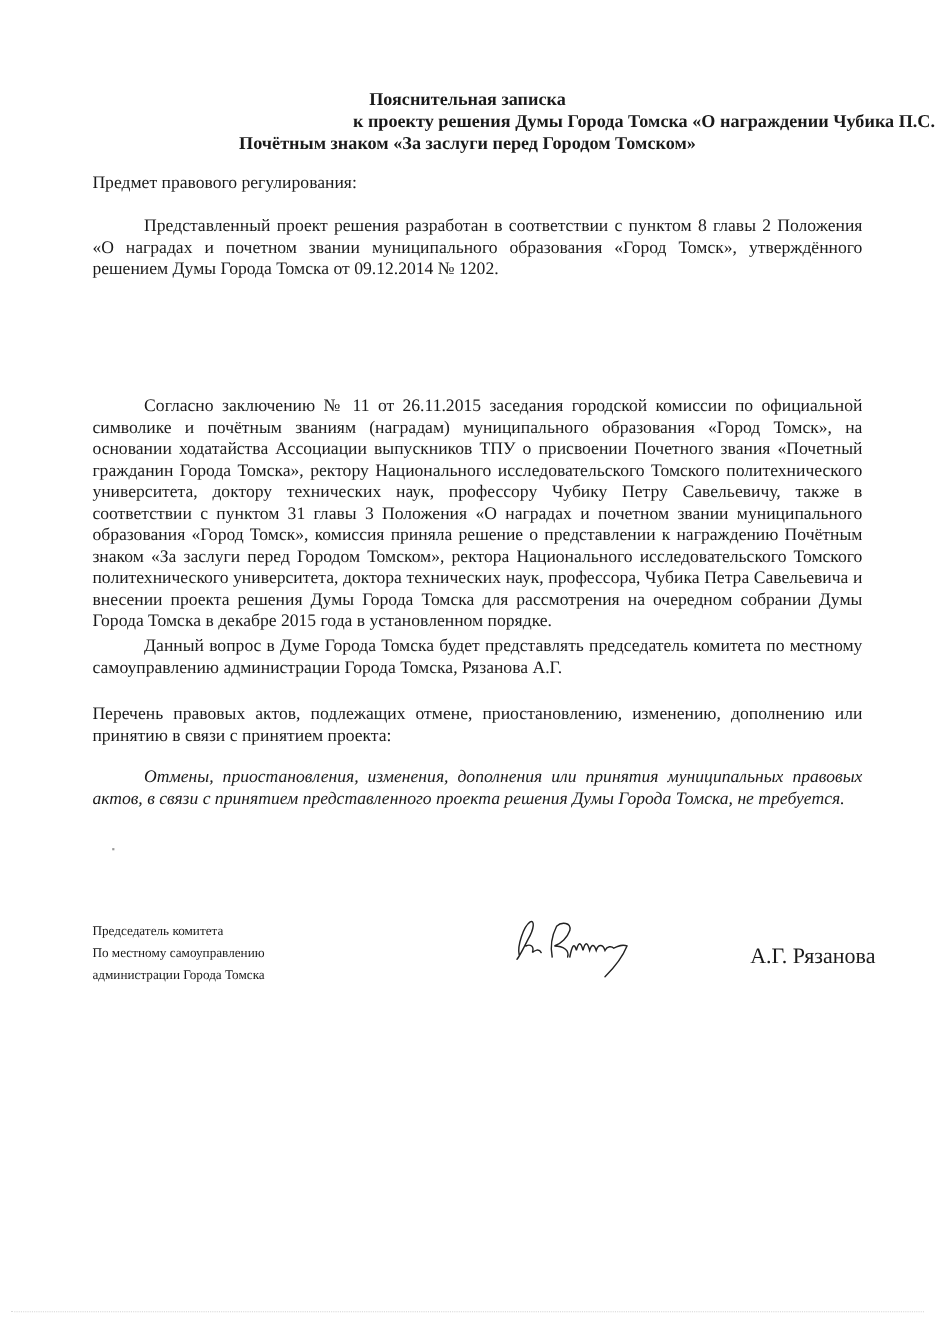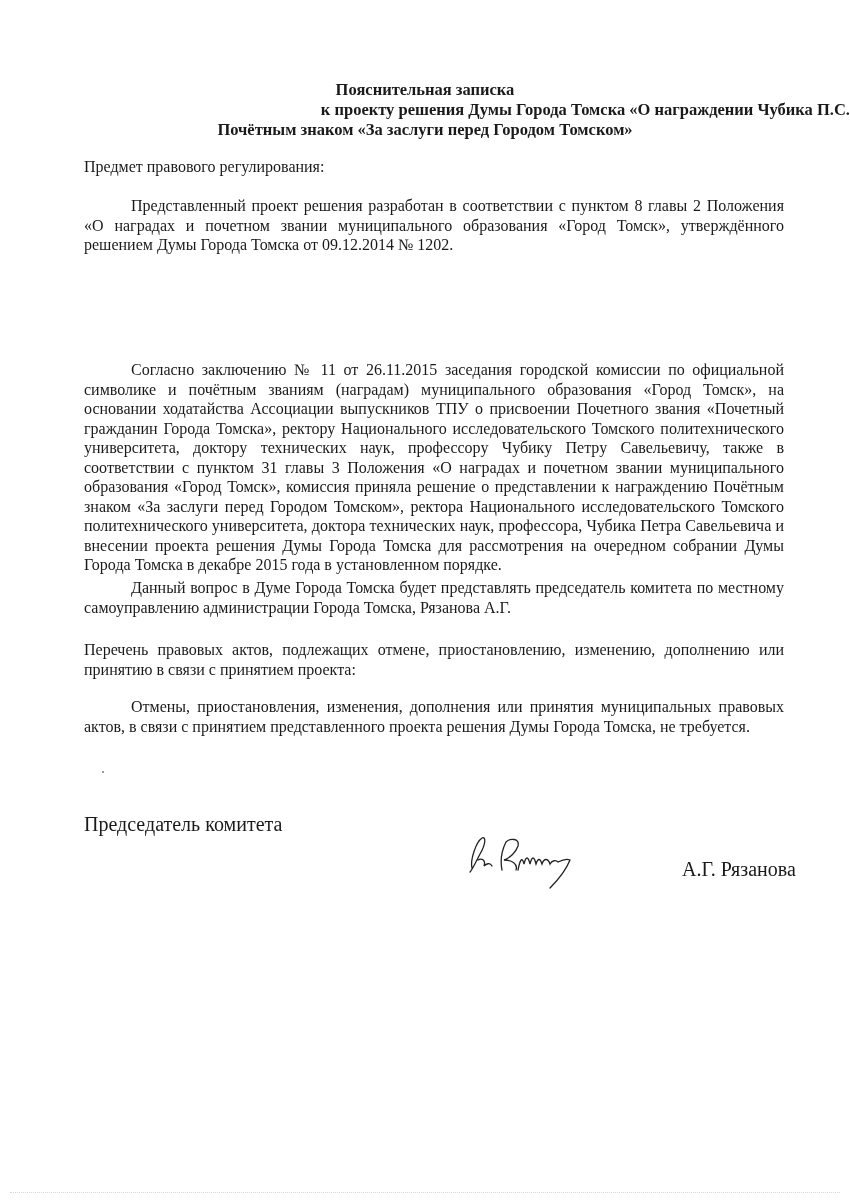--- a/index.html
+++ b/index.html
@@ -11,22 +11,22 @@
   .t1 { top: 80px; } .t2 { top: 100px; text-align: right; } .t3 { top: 120px; }
   .block { position: absolute; left: 84px; width: 700px; font-size: 16px; line-height: 19.5px; text-align: justify; }
   .heading { font-weight: normal; font-size: 16px; }
   .indent { text-indent: 47px; }
   .h1 { top: 157px; }
   .p1 { top: 196px; }
   .h2 { top: 272px; line-height: 20px; }
   .p2 { top: 340px; margin-top: 20px; }
   .p3 { top: 578px; }
   .h3 { top: 640px; line-height: 20px; }
-  .p4 { top: 697px; }
-  .sig-left { position: absolute; left: 84px; top: 814px; font-size: 20px; line-height: 20px; }
+  .p4 { top: 697px; font-style: italic; }
+  .sig-left { position: absolute; left: 84px; top: 836px; font-size: 12px; line-height: 20px; }
   .sig-name { position: absolute; left: 682px; top: 858px; font-size: 20px; }
   .signature { position: absolute; left: 462px; top: 830px; width: 130px; height: 60px; }
   .contact { position: absolute; left: 84px; top: 1071px; font-size: 13.5px; line-height: 17px; }
   .dot { position: absolute; left: 102px; top: 771px; width: 2px; height: 2px; background: #999; }
   .scanline { position: absolute; left: 10px; right: 10px; top: 1192px; height: 1px;
               border-top: 1px dotted #d8d8d8; }
 </style>
 </head>
 <body>
 
@@ -42,20 +42,22 @@
   <div class="block indent p2">Согласно заключению № 11 от 26.11.2015 заседания городской комиссии по официальной символике и почётным званиям (наградам) муниципального образования «Город Томск», на основании ходатайства Ассоциации выпускников ТПУ о присвоении Почетного звания «Почетный гражданин Города Томска», ректору Национального исследовательского Томского политехнического университета, доктору технических наук, профессору Чубику Петру Савельевичу, также в соответствии с пунктом 31 главы 3 Положения «О наградах и почетном звании муниципального образования «Город Томск», комиссия приняла решение о представлении к награждению Почётным знаком «За заслуги перед Городом Томском», ректора Национального исследовательского Томского политехнического университета, доктора технических наук, профессора, Чубика Петра Савельевича и внесении проекта решения Думы Города Томска для рассмотрения на очередном собрании Думы Города Томска в декабре 2015 года в установленном порядке.</div>
   <div class="block heading h3">Перечень правовых актов, подлежащих отмене, приостановлению, изменению, дополнению или принятию в связи с принятием проекта:</div>
 
   <div class="block indent p3">Данный вопрос в Думе Города Томска будет представлять председатель комитета по местному самоуправлению администрации Города Томска, Рязанова А.Г.</div>
   <div class="block indent p4">Отмены, приостановления, изменения, дополнения или принятия муниципальных правовых актов, в связи с принятием представленного проекта решения Думы Города Томска, не требуется.</div>
 
   <div class="dot"></div>
 
   <div class="sig-left">
     <div>Председатель комитета</div>
+    <div>По местному самоуправлению</div>
+    <div>администрации Города Томска</div>
   </div>
 
   <svg class="signature" viewBox="0 0 130 60">
     <g fill="none" stroke="#222" stroke-width="1.3" stroke-linecap="round">
       <path d="M10 38 C 8 30, 14 12, 20 8 C 24 6, 24 14, 18 24 C 14 32, 10 40, 8 42 M16 30 C 20 28, 24 30, 22 36 C 24 34, 28 32, 30 36"></path>
       <path d="M44 12 C 40 20, 38 30, 40 40 M44 12 C 48 8, 58 8, 56 16 C 54 22, 48 28, 42 30 C 50 30, 56 34, 54 40"></path>
       <path d="M56 40 C 58 30, 60 26, 62 34 C 64 26, 66 26, 68 34 C 70 26, 72 26, 74 34 C 76 28, 78 28, 80 34 C 82 28, 86 28, 88 34 C 90 30, 94 30, 96 32 C 100 30, 104 28, 108 30 C 104 40, 96 50, 88 58"></path>
     </g>
   </svg>
 

